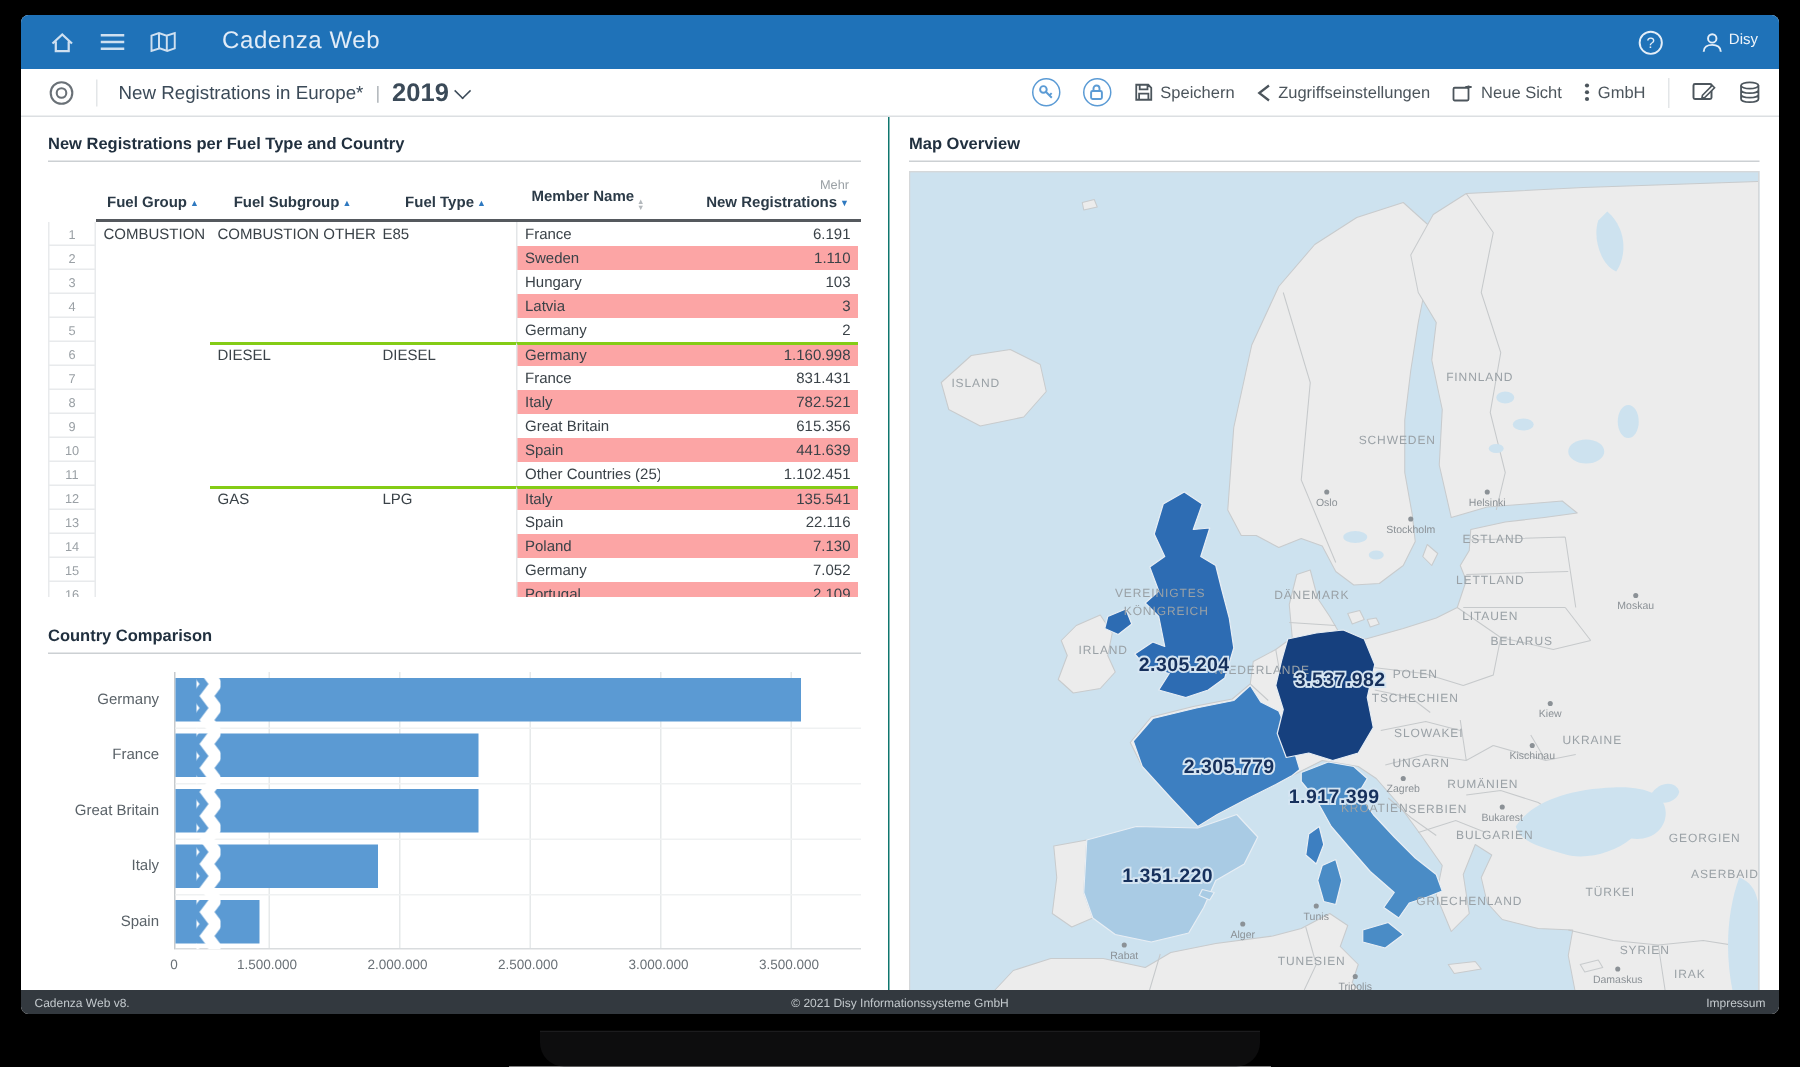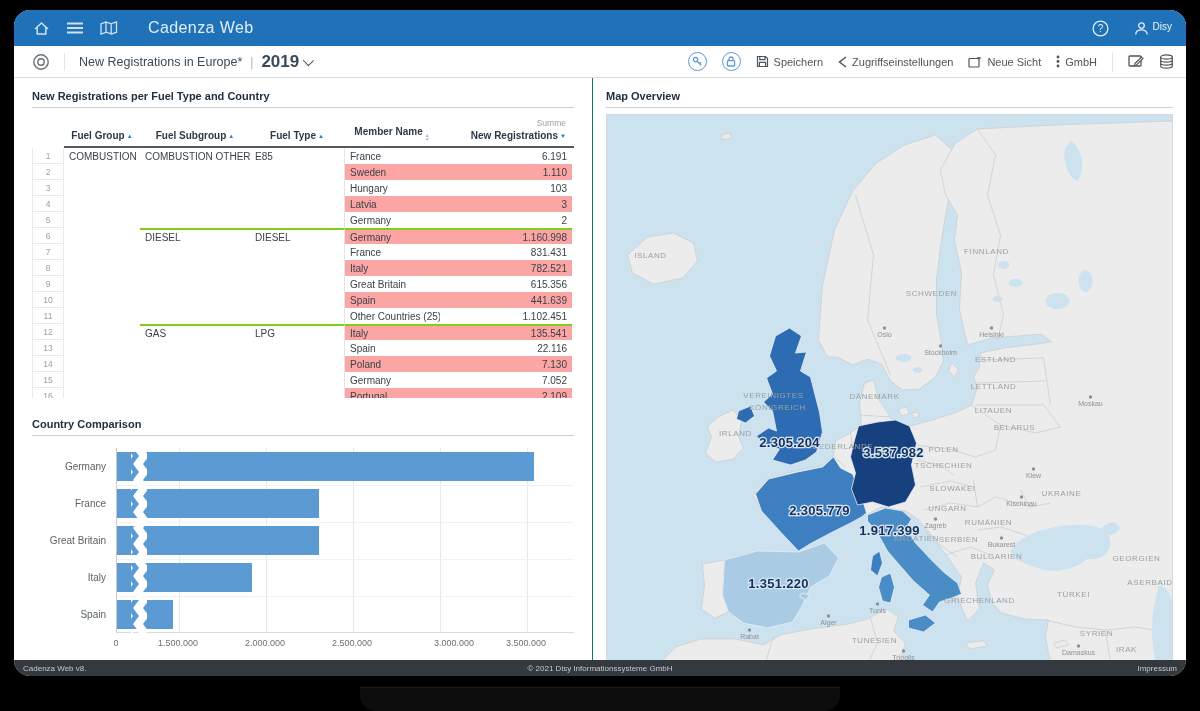--- a/index.html
+++ b/index.html
@@ -1,18 +1,18 @@
 <!DOCTYPE html>
 <html><head>
 <meta charset="utf-8">
 <style>
 *{box-sizing:border-box;margin:0;padding:0}
 html,body{width:1200px;height:711px;overflow:hidden}
 body{background:#000;position:relative;font-family:"Liberation Sans",sans-serif}
-.device{position:absolute;left:14px;top:10px;width:1172px;height:666px;background:#fff;border-radius:16px;overflow:hidden;display:flex;flex-direction:column}
+.device{position:absolute;left:14px;top:10px;width:1172px;height:666px;background:#fff;border-radius:5px;overflow:hidden;display:flex;flex-direction:column}
 .base-bar{position:absolute;left:360px;top:687px;width:480px;height:24px;background:#0d0d0e;border-radius:0 0 16px 16px;border-top:1px solid #1c1c1e}
 
 .hdr{height:36px;background:#1f72b8;display:flex;align-items:center;padding:0 14px;flex:none}
 .hdr .ic{display:flex;align-items:center;justify-content:center;width:26px;height:26px;margin-right:8px;cursor:pointer}
 .hdr-title{color:#e2ecf7;font-size:16px;letter-spacing:.4px;margin-left:18px}
 .hdr-right{margin-left:auto;display:flex;align-items:center;gap:12px;color:#fff}
 .hdr-user{display:flex;align-items:flex-start;gap:4px;font-size:10px;color:#eef4fa;cursor:pointer}
 
 .tb{height:32px;background:#fff;border-bottom:1px solid #dcdfe2;display:flex;align-items:center;padding:0 12px;flex:none}
 .tb-target{display:flex;align-items:center;padding:0 14px 0 6px;border-right:1px solid #e3e6e8;margin-right:14px;cursor:pointer}
@@ -189,21 +189,21 @@
         <div class="thead">
           <div class="th th-num"></div>
           <div class="th th-group"><span>Fuel Group</span><span class="arr">▲</span></div>
           <div class="th th-sub"><span>Fuel Subgroup</span><span class="arr">▲</span></div>
           <div class="th th-type"><span>Fuel Type</span><span class="arr">▲</span></div>
           <div class="th th-member"><span>Member Name</span><span class="sortpair">
                 <i>▲</i>
                 <i>▼</i>
               </span></div>
           <div class="th th-value">
-            <div class="summe">Summe</div>
+            <div class="summe">Mehr</div>
             <div><span>New Registrations</span><span class="arr">▼</span></div>
           </div>
         </div>
         <div class="thead-line"></div>
         <div class="tbl-body">
             <div class="trow">
               <div class="c c-num">1</div>
               <div class="c c-group">COMBUSTION</div>
               <div class="c c-sub">COMBUSTION OTHER</div>
               <div class="c c-type">E85</div>
@@ -367,21 +367,21 @@
                 </defs>
               <rect x="14" y="0" width="16" height="185" fill="url(#zigp)"></rect>
             </svg>
             </div>
         </div>
         <div class="xaxis">
             <span style="left: 0px;">0</span>
             <span style="left: 62px;">1.500.000</span>
             <span style="left: 149px;">2.000.000</span>
             <span style="left: 236px;">2.500.000</span>
-            <span style="left: 338px;">3.000.000</span>
+            <span style="left: 323px;">3.000.000</span>
             <span style="left: 410px;">3.500.000</span>
           </div>
       </div>
     </div>
 
     <div class="mapcol">
       <div class="panel-title">Map Overview</div>
       <div class="map-box">
         <svg id="map" viewBox="0 0 568 548" width="100%" height="548" preserveAspectRatio="xMidYMid slice">
           <rect width="568" height="548" fill="#cde2ef"></rect>

